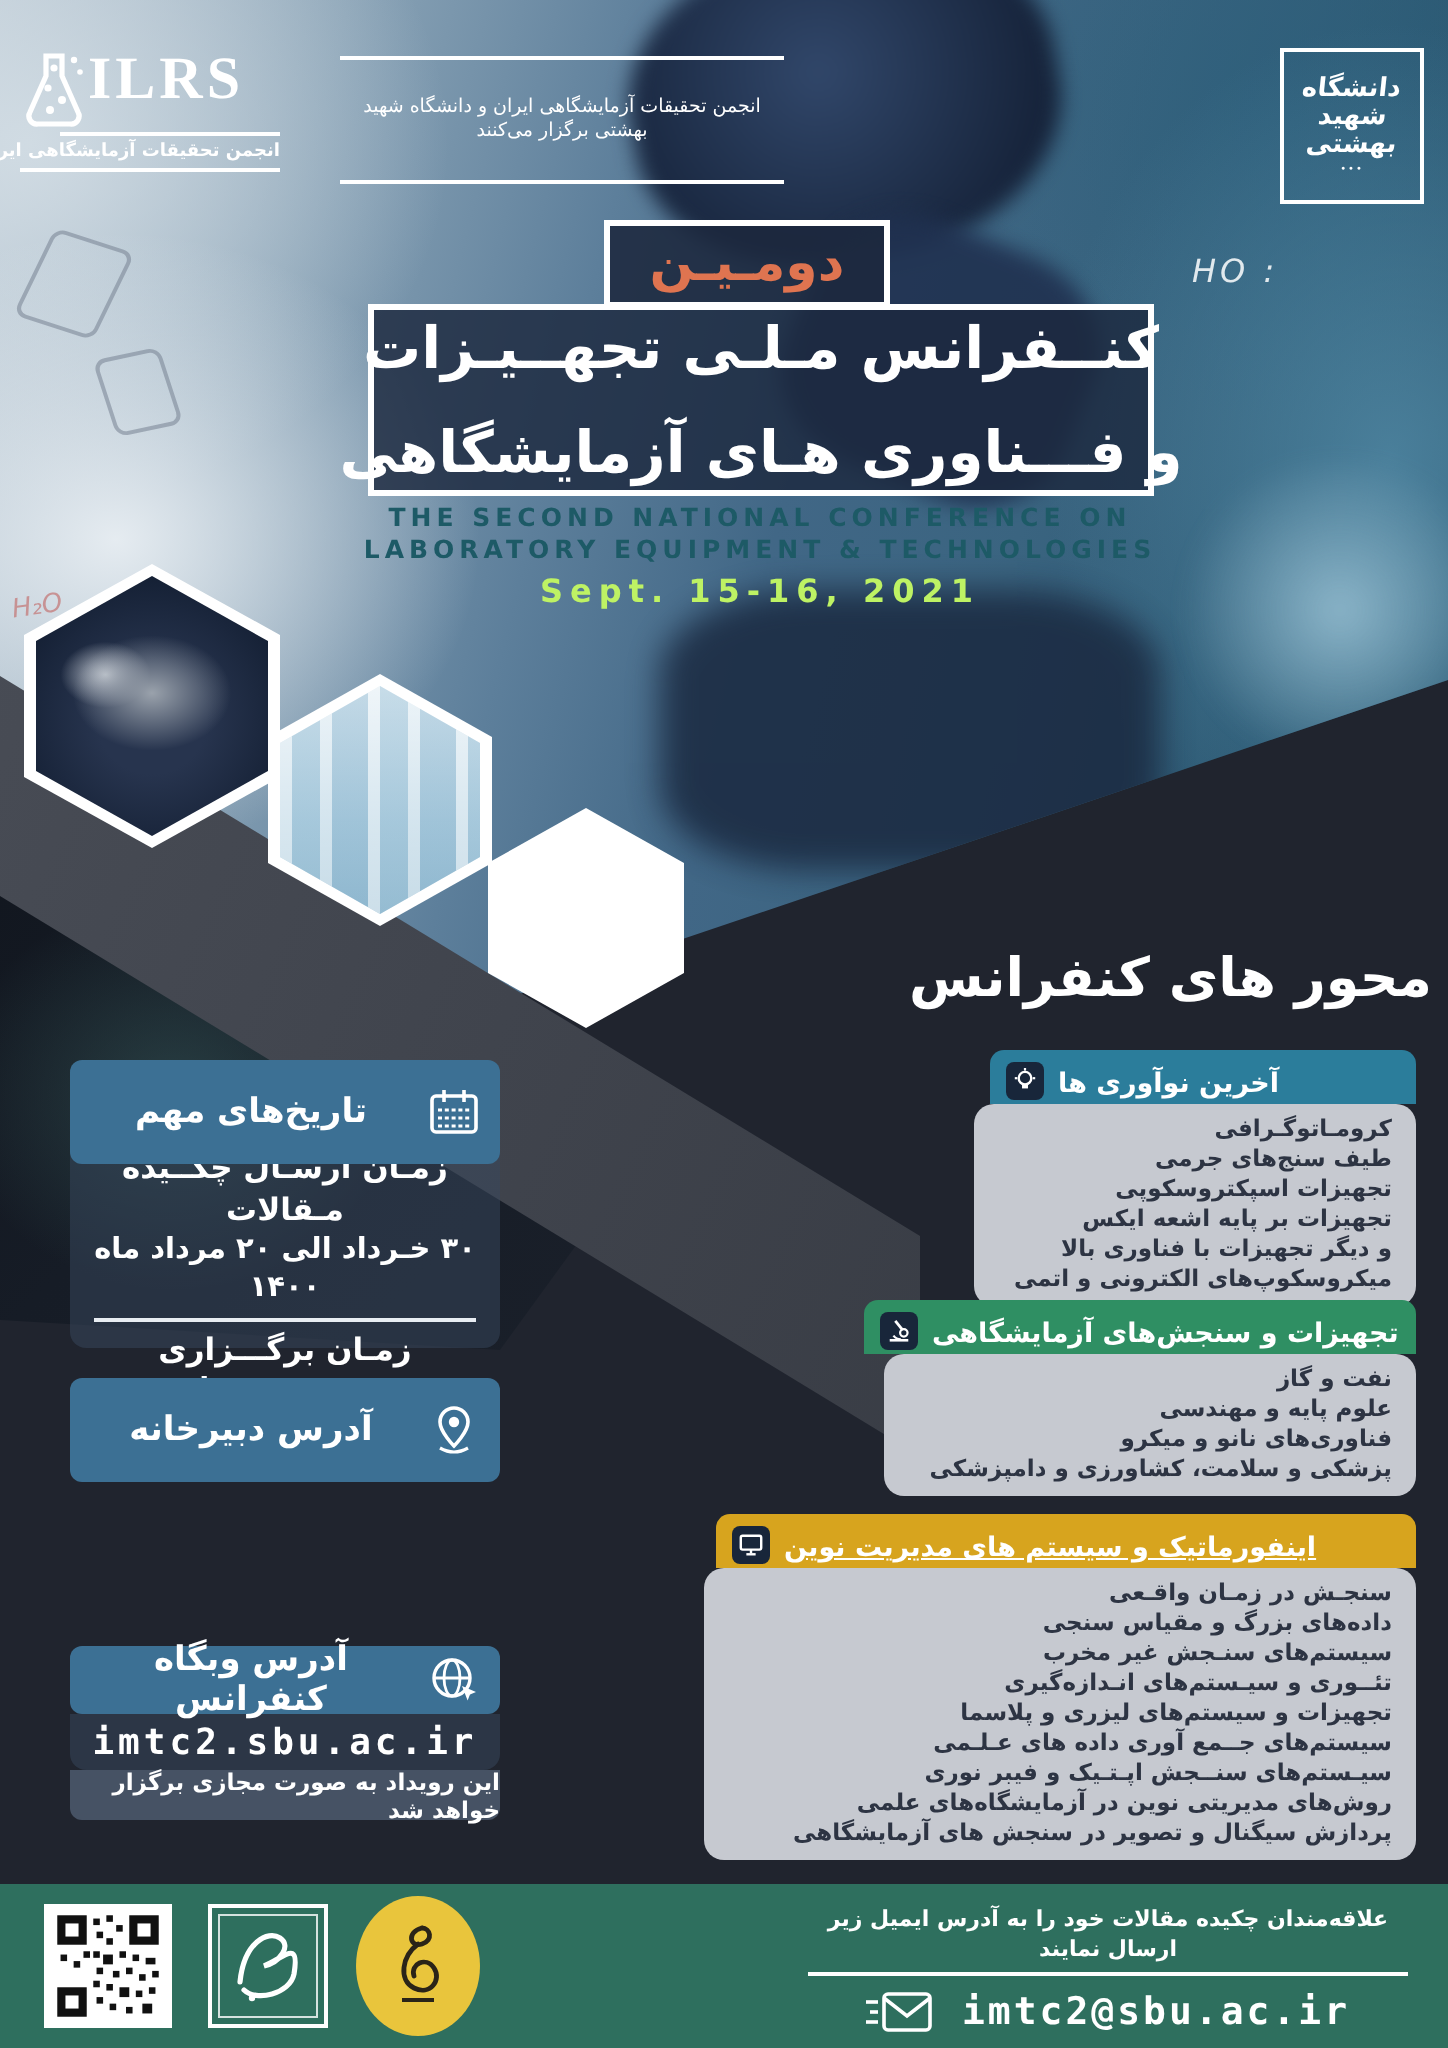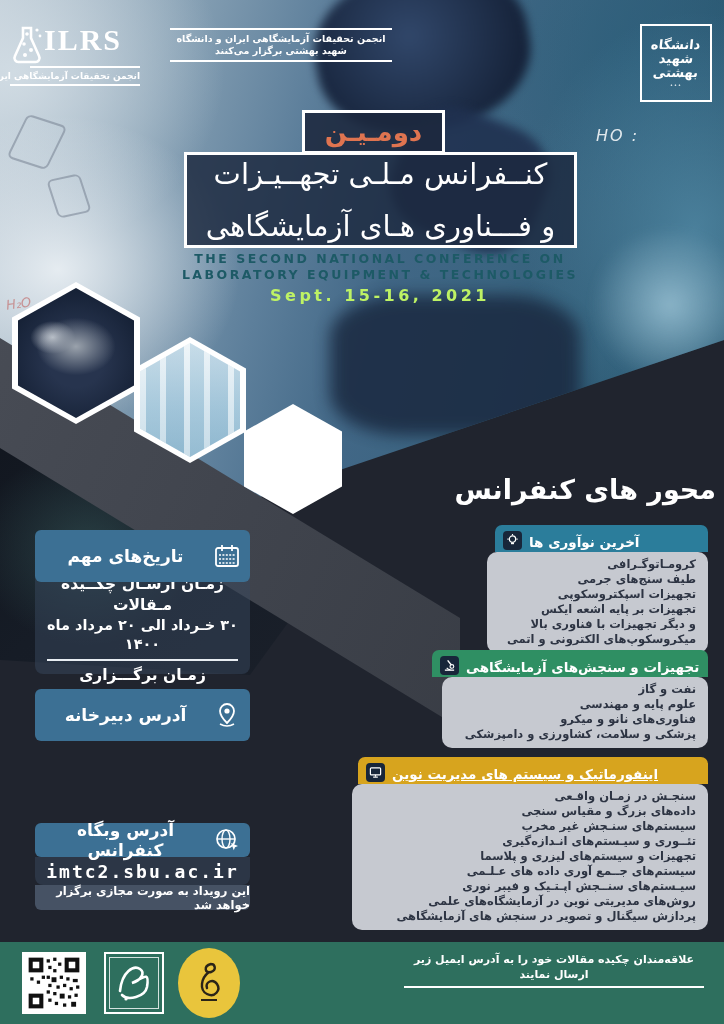--- a/index.html
+++ b/index.html
@@ -70,34 +70,34 @@
   
   .ilrs{position:absolute;left:10px;top:22px;width:130px;z-index:5;color:#fff;}
   .ilrs-row{display:flex;align-items:flex-start;}
   .ilrs-flask{width:34px;height:40px;margin-top:2px;}
   .ilrs-acronym{font-family:"Liberation Serif","DejaVu Serif",serif;font-size:30px;font-weight:bold;letter-spacing:2px;line-height:36px;}
   .ilrs-line{height:2px;background:#fff;margin:2px 0 3px 20px;}
   .ilrs-sub{font-size:9px;font-weight:bold;text-align:center;white-space:nowrap;}
   .ilrs-line2{height:2px;background:#fff;margin-top:3px;}
   .org-line{position:absolute;left:170px;top:28px;width:222px;z-index:5;text-align:center;color:#fff;}
   .org-rule{height:2px;background:#fff;}
-  .org-text{font-size:9.5px;font-weight:bold;padding:3px 0;line-height:12px;}
+  .org-text{font-size:9.5px;font-weight:normal;padding:18px 0;line-height:12px;}
   .sbu-logo{position:absolute;left:640px;top:24px;width:72px;height:78px;z-index:5;
     border:2.5px solid #fff;display:flex;flex-direction:column;align-items:center;justify-content:center;color:#fff;}
   .sbu-logo .w{font-size:13px;font-weight:bold;line-height:14px;transform:skewX(-6deg);}
   .sbu-dots{font-size:5px;letter-spacing:1px;margin-top:2px;}
   
   .ordinal-box{position:absolute;left:302px;top:110px;width:143px;height:44px;z-index:6;
     border:3px solid #fff;background:rgba(28,40,62,.88);
     display:flex;align-items:center;justify-content:center;
     color:#df7450;font-size:26px;font-weight:bold;}
   .title-box{position:absolute;left:184px;top:152px;width:393px;height:96px;z-index:5;
     border:3px solid #fff;background:rgba(28,40,62,.82);
     display:flex;flex-direction:column;align-items:center;justify-content:center;gap:14px;
-    color:#fff;font-weight:normal;}
+    color:#fff;font-weight:bold;}
   .title-box .t-line{font-size:29px;line-height:38px;white-space:nowrap;}
   .en-title{position:absolute;left:110px;top:251px;width:540px;z-index:5;text-align:center;
     color:#1d5a66;font-weight:bold;font-size:12.5px;letter-spacing:2.5px;line-height:16px;}
   .en-date{position:absolute;left:110px;top:286px;width:540px;z-index:5;text-align:center;
     color:#bef264;font-weight:bold;font-size:16px;letter-spacing:3.5px;}
   
   .lc-header{position:absolute;left:35px;width:215px;height:52px;z-index:6;background:#3c7094;border-radius:6px;
     display:flex;flex-direction:row-reverse;align-items:center;gap:8px;padding:0 10px;color:#fff;}
   .lc-header .lc-title{flex:1;text-align:center;font-weight:bold;font-size:17px;}
   .lc-icon{width:26px;height:26px;flex:0 0 auto;}
@@ -378,16 +378,26 @@
     </div>
     <div class="yellow-emblem">
       <svg width="36" height="46" viewBox="0 0 36 46">
         <path d="M20 4 C12 6 14 14 20 12 C26 10 24 4 20 4 M18 12 C10 18 8 30 16 34 C24 38 30 30 26 24 C22 18 14 22 16 28" fill="none" stroke="#2a2418" stroke-width="2.4" stroke-linecap="round"></path>
         <path d="M10 40 h16" stroke="#2a2418" stroke-width="2"></path>
       </svg>
     </div>
     <div class="f-right">
       <div class="f-cta" dir="rtl">علاقه‌مندان چکیده مقالات خود را به آدرس ایمیل زیر ارسال نمایند</div>
       <div class="f-rule"></div>
+      <div class="f-email-row">
+        <svg width="34" height="22" viewBox="0 0 34 22">
+          <line x1="0" y1="6" x2="6" y2="6" stroke="#fff" stroke-width="1.8"></line>
+          <line x1="2" y1="11" x2="6" y2="11" stroke="#fff" stroke-width="1.8"></line>
+          <line x1="0" y1="16" x2="6" y2="16" stroke="#fff" stroke-width="1.8"></line>
+          <rect x="9" y="2" width="23" height="18" rx="2" fill="none" stroke="#fff" stroke-width="1.8"></rect>
+          <path d="M9 4 L20.5 13 L32 4" fill="none" stroke="#fff" stroke-width="1.8"></path>
+        </svg>
+        <span class="f-email">imtc2@sbu.ac.ir</span>
+      </div>
     </div>
   </div>
 
 </div>
 
 </body></html>

